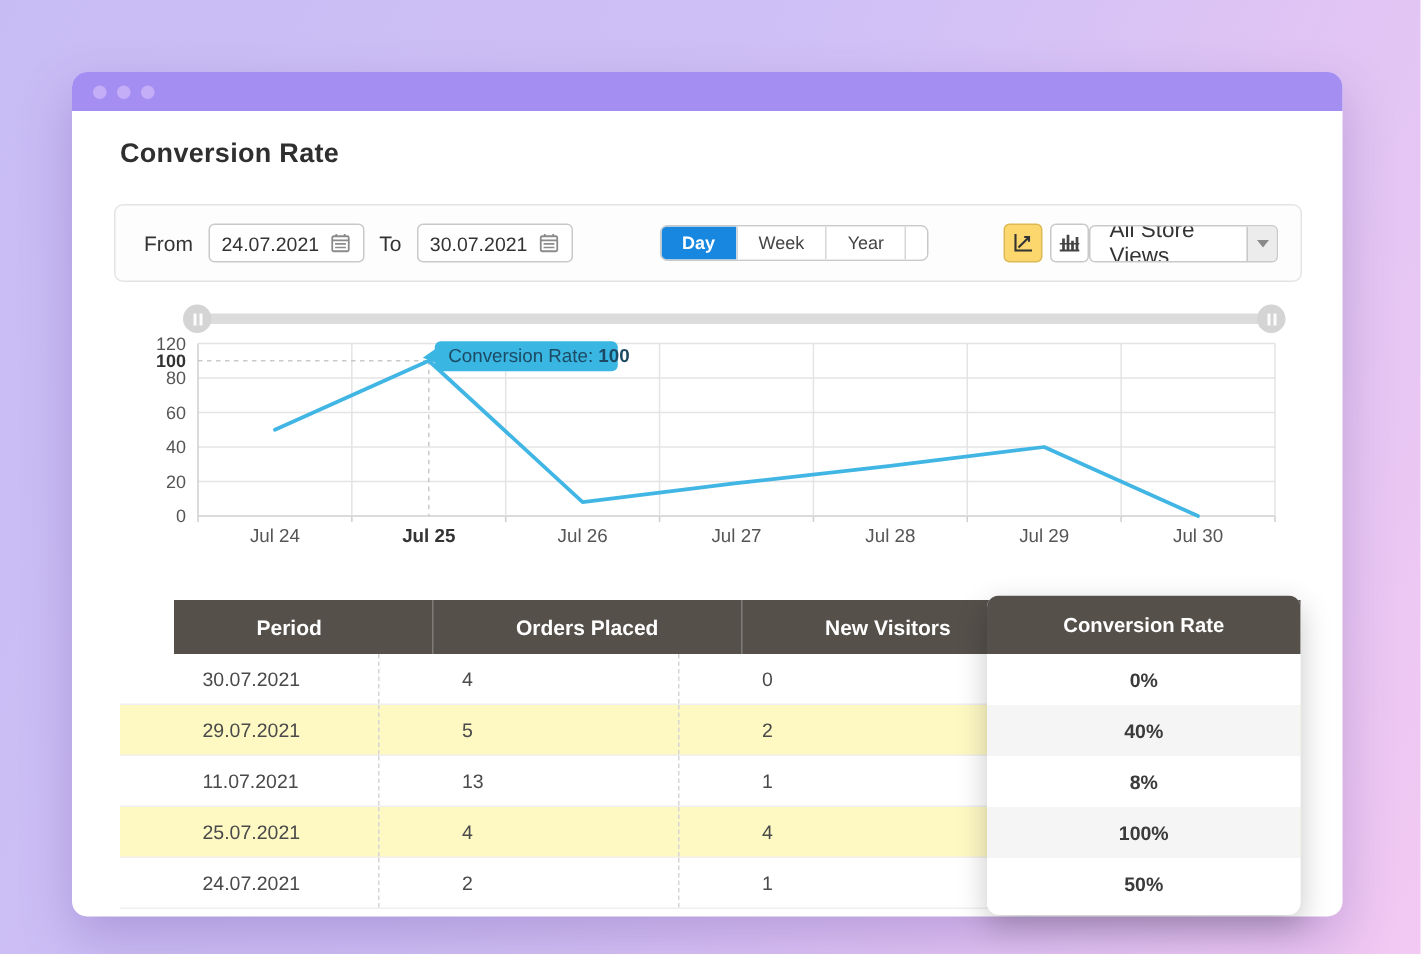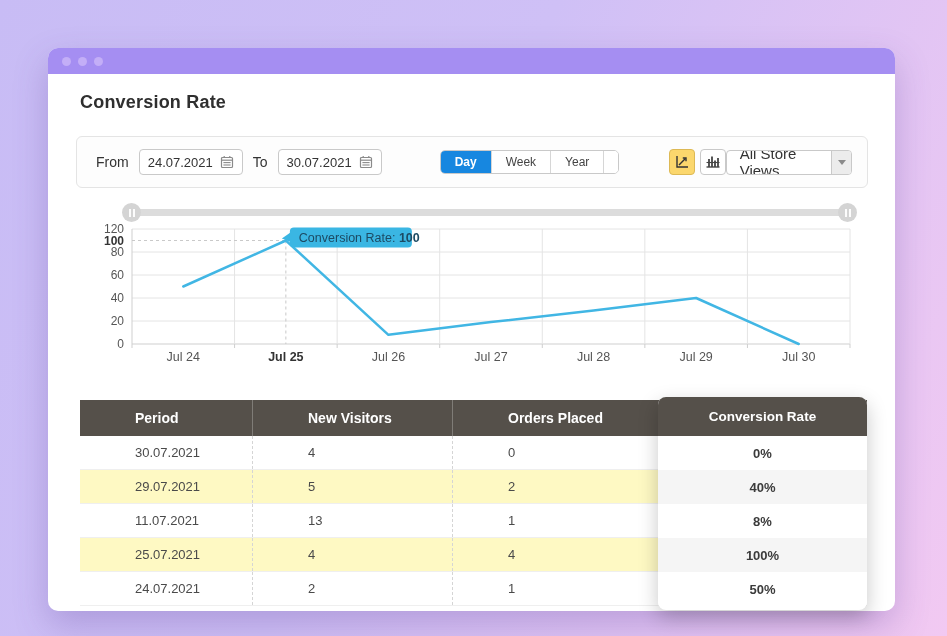--- a/index.html
+++ b/index.html
@@ -74,21 +74,21 @@
   }
   .slider-handle::before, .slider-handle::after {
     content:""; display:block; width:2px; height:8px; background:#fcfcfc;
   }
   .slider-handle.left { left:74px; }
   .slider-handle.right { left:790px; }
   
   #chart-svg { position:absolute; left:0; top:0; pointer-events:none; }
   
   .table-wrap { position:absolute; left:32px; top:352px; width:787px; }
-  .t-header { display:flex; height:36px; background:#55504a; color:#fff; font-weight:bold; font-size:14px; }
+  .t-header { display:flex; height:36px; background:#55504a; color:#fff; font-weight:bold; font-size:14px;margin-left:36px; }
   .t-header .hc { display:flex; align-items:center; padding-left:55px; }
   .t-row { display:flex; height:34px; font-size:13px; color:#4a4a4a; background:#fff; border-bottom:1px solid #efefef; }
   .t-row.alt { background:#fef9c3; }
   .t-row .tc { display:flex; align-items:center; padding-left:55px; }
   .col1 { width:172px; }
   .col2 { width:200px; }
   .col3 { width:206px; }
   .col4 { flex:1; }
   .t-header .col2, .t-header .col3 { border-left:1px solid rgba(255,255,255,.25); }
   .t-row .col2, .t-row .col3 { border-left:1px dashed #d5d5d5; }
@@ -231,22 +231,22 @@
       <text x="648.1428571428571" y="313" text-anchor="middle" font-size="12.5" fill="#555" font-weight="normal">Jul 29</text>
       <text x="750.7142857142857" y="313" text-anchor="middle" font-size="12.5" fill="#555" font-weight="normal">Jul 30</text>
       <polygon points="233.85714285714286,190.5 243.85714285714286,183.5 243.85714285714286,194.5" fill="#3ab6e3"></polygon>
       <rect x="241.85714285714286" y="179.5" width="122" height="20" rx="4" fill="#3ab6e3"></rect>
       <text x="250.85714285714286" y="193.5" font-size="12.5" fill="#1c4a63">Conversion Rate: <tspan font-weight="bold">100</tspan></text>
     </svg>
 
   <div class="table-wrap">
     <div class="t-header" id="table-header">
         <div class="hc col1">Period</div>
+        <div class="hc col3">Orders Placed</div>
         <div class="hc col2">New Visitors</div>
-        <div class="hc col3">Orders Placed</div>
         <div class="hc col4"></div>
       </div>
     <div id="table-body">
         <div class="t-row">
           <div class="tc col1">30.07.2021</div>
           <div class="tc col2">4</div>
           <div class="tc col3">0</div>
           <div class="tc col4"></div>
         </div>
         <div class="t-row alt">

